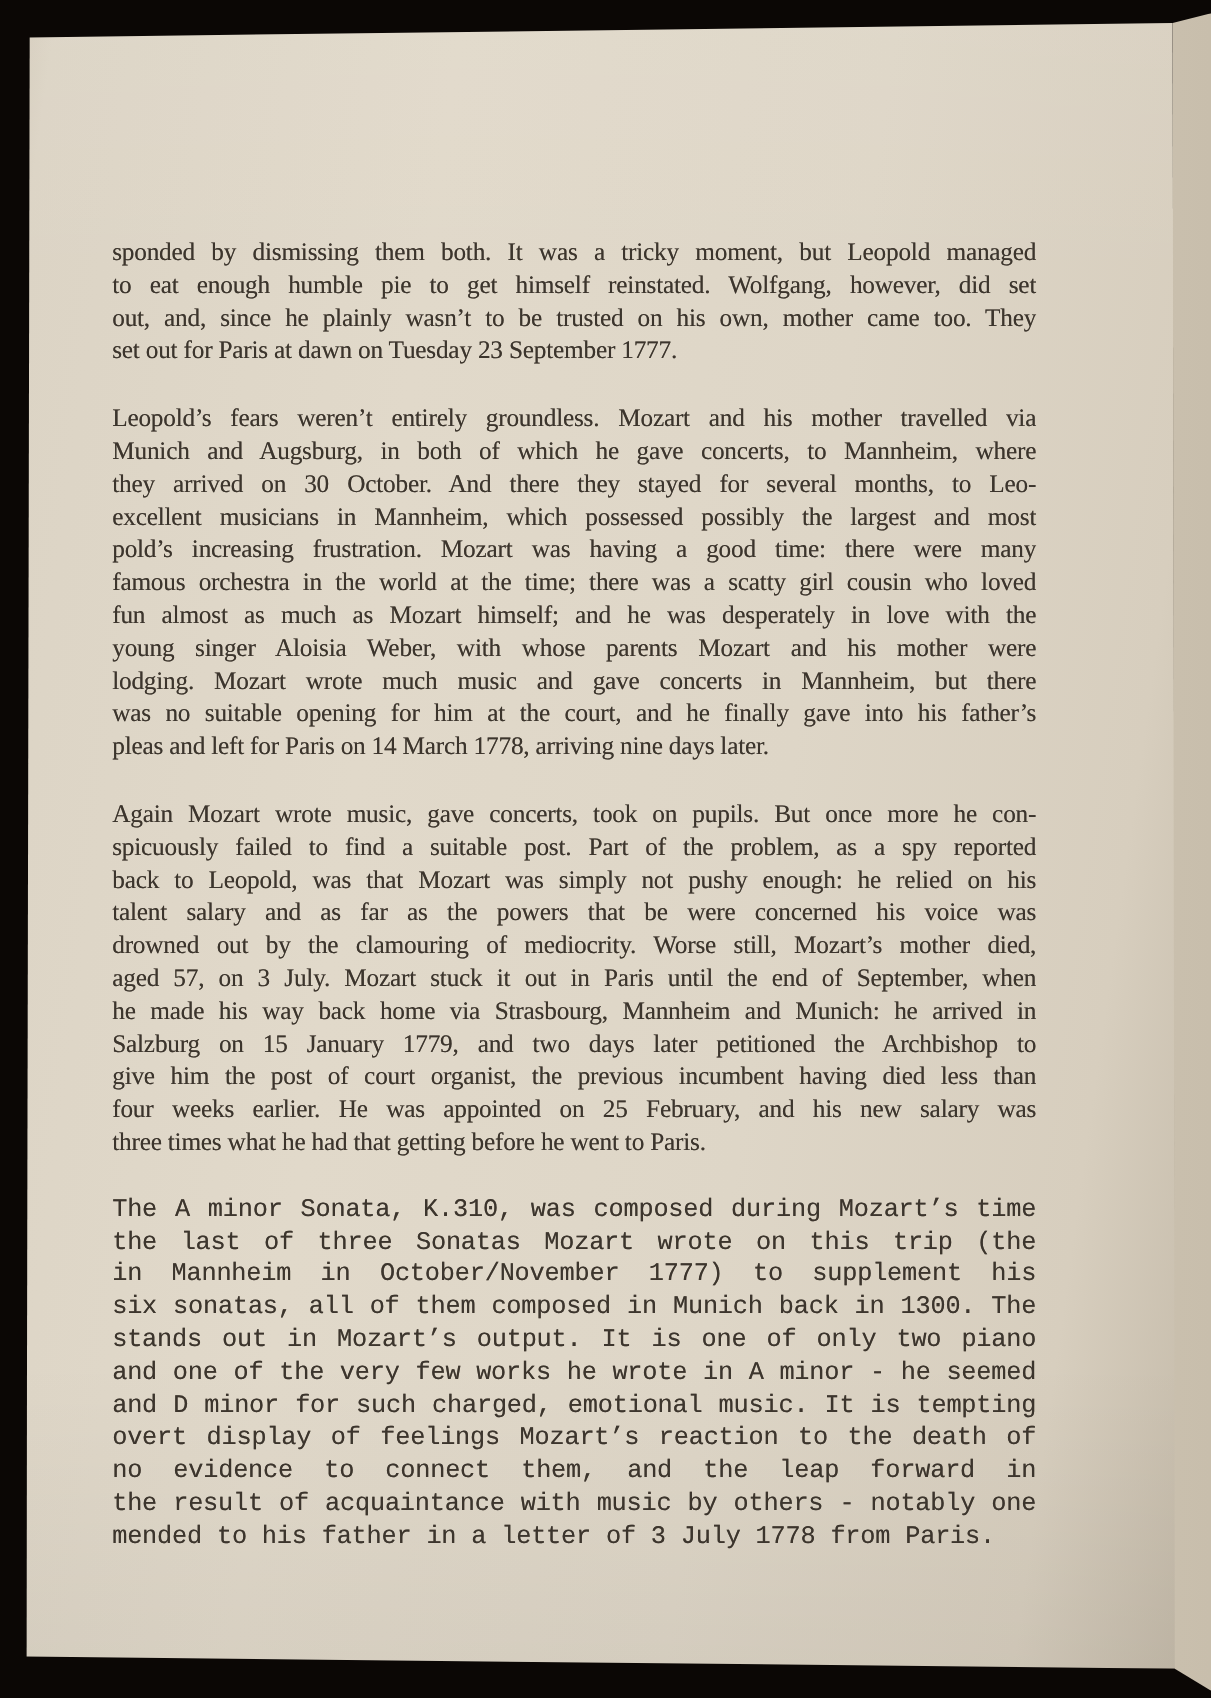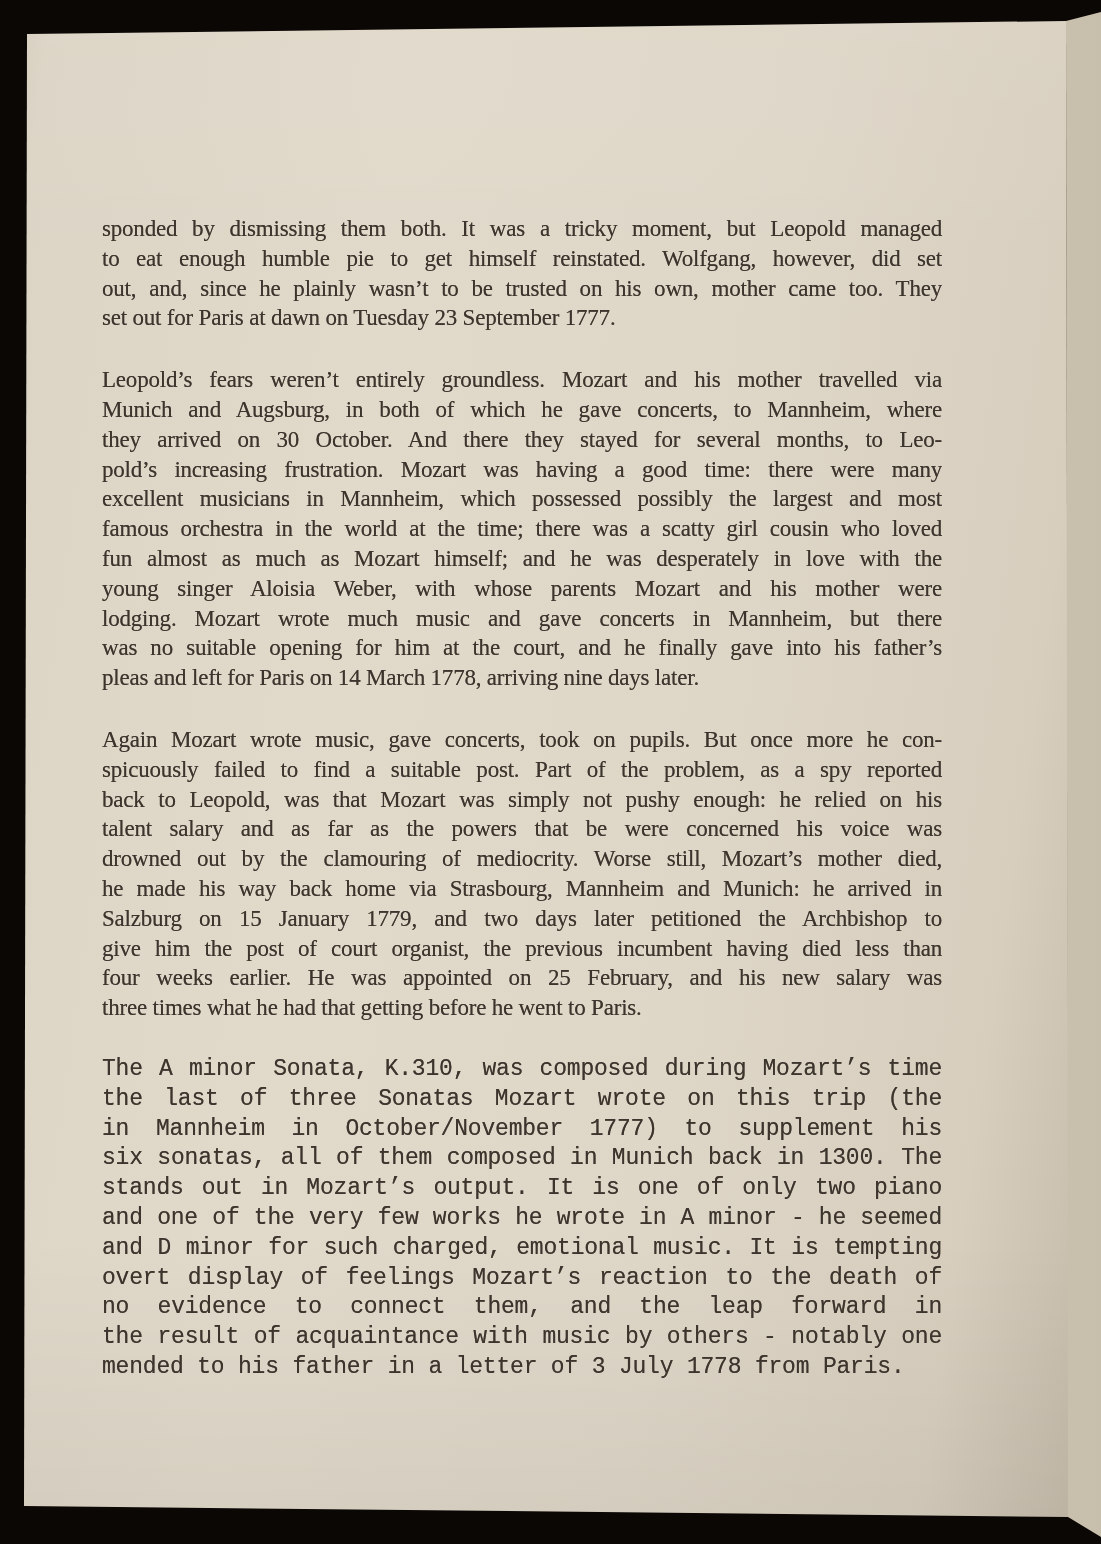--- a/index.html
+++ b/index.html
@@ -96,35 +96,36 @@
       <div class="paragraph">
         <div class="line">sponded by dismissing them both.  It was a tricky moment, but Leopold managed</div>
         <div class="line">to eat enough humble pie to get himself reinstated.  Wolfgang, however, did set</div>
         <div class="line">out, and, since he plainly wasn’t to be trusted on his own, mother came too.  They</div>
         <div class="line last">set out for Paris at dawn on Tuesday 23 September 1777.</div>
       </div>
       <div class="paragraph">
         <div class="line">Leopold’s fears weren’t entirely groundless.  Mozart and his mother travelled via</div>
         <div class="line">Munich and Augsburg, in both of which he gave concerts, to Mannheim, where</div>
         <div class="line">they arrived on 30 October.  And there they stayed for several months, to Leo-</div>
+        <div class="line">excellent musicians in Mannheim, which possessed possibly the largest and most</div>
         <div class="line">pold’s increasing frustration.  Mozart was having a good time: there were many</div>
-        <div class="line">excellent musicians in Mannheim, which possessed possibly the largest and most</div>
         <div class="line">famous orchestra in the world at the time; there was a scatty girl cousin who loved</div>
         <div class="line">fun almost as much as Mozart himself; and he was desperately in love with the</div>
         <div class="line">young singer Aloisia Weber, with whose parents Mozart and his mother were</div>
         <div class="line">lodging.  Mozart wrote much music and gave concerts in Mannheim, but there</div>
         <div class="line">was no suitable opening for him at the court, and he finally gave into his father’s</div>
         <div class="line last">pleas and left for Paris on 14 March 1778, arriving nine days later.</div>
       </div>
       <div class="paragraph">
         <div class="line">Again Mozart wrote music, gave concerts, took on pupils.  But once more he con-</div>
         <div class="line">spicuously failed to find a suitable post.  Part of the problem, as a spy reported</div>
         <div class="line">back to Leopold, was that Mozart was simply not pushy enough: he relied on his</div>
         <div class="line">talent salary and as far as the powers that be were concerned his voice was</div>
         <div class="line">drowned out by the clamouring of mediocrity.  Worse still, Mozart’s mother died,</div>
+        <div class="line">aged 57, on 3 July.  Mozart stuck it out in Paris until the end of September, when</div>
         <div class="line">he made his way back home via Strasbourg, Mannheim and Munich: he arrived in</div>
         <div class="line">Salzburg on 15 January 1779, and two days later petitioned the Archbishop to</div>
         <div class="line">give him the post of court organist, the previous incumbent having died less than</div>
         <div class="line">four weeks earlier.  He was appointed on 25 February, and his new salary was</div>
         <div class="line last">three times what he had that getting before he went to Paris.</div>
       </div>
       <div class="paragraph">
         <div class="line">The A minor Sonata, K.310, was composed during Mozart’s time in Paris.  It was</div>
         <div class="line">the last of three Sonatas Mozart wrote on this trip (the other two were composed</div>
         <div class="line">in Mannheim in October/November 1777) to supplement his existing repertoire of</div>

